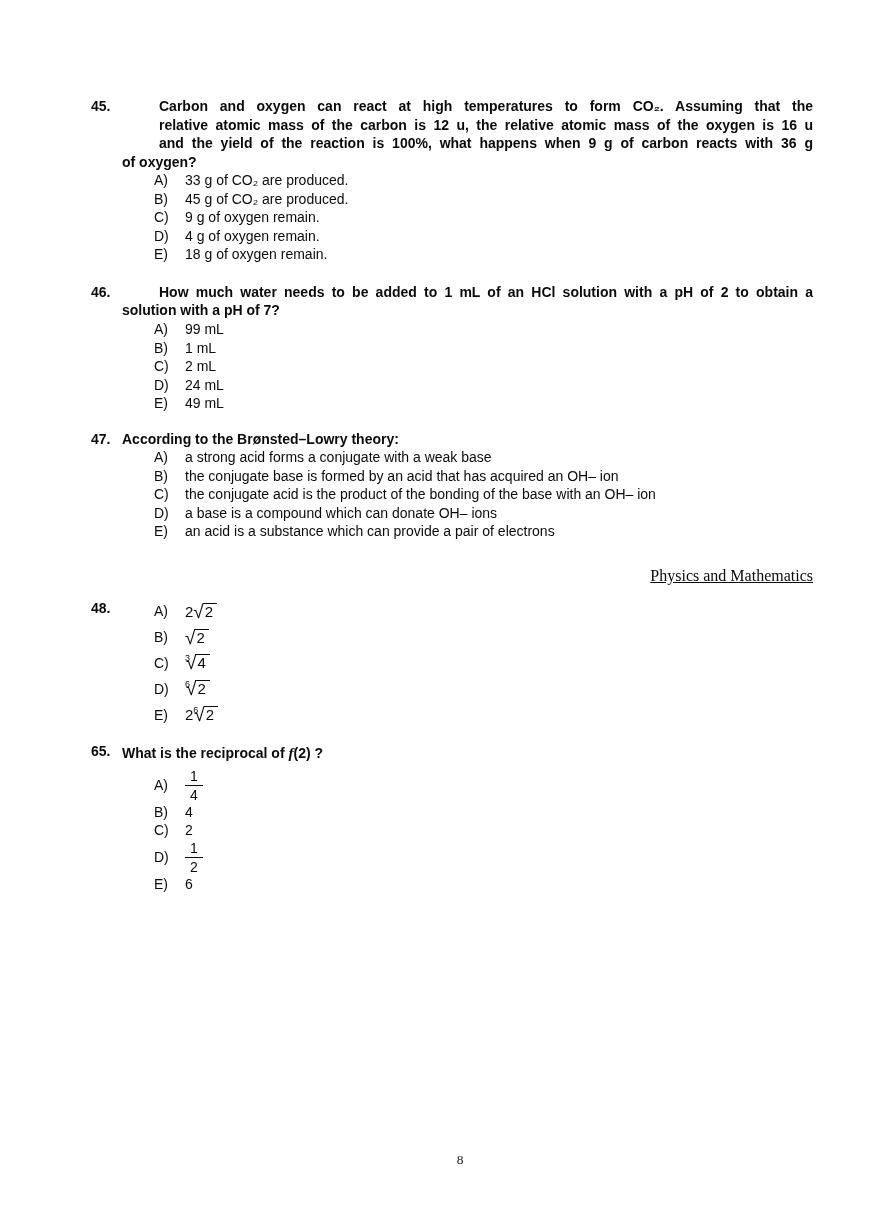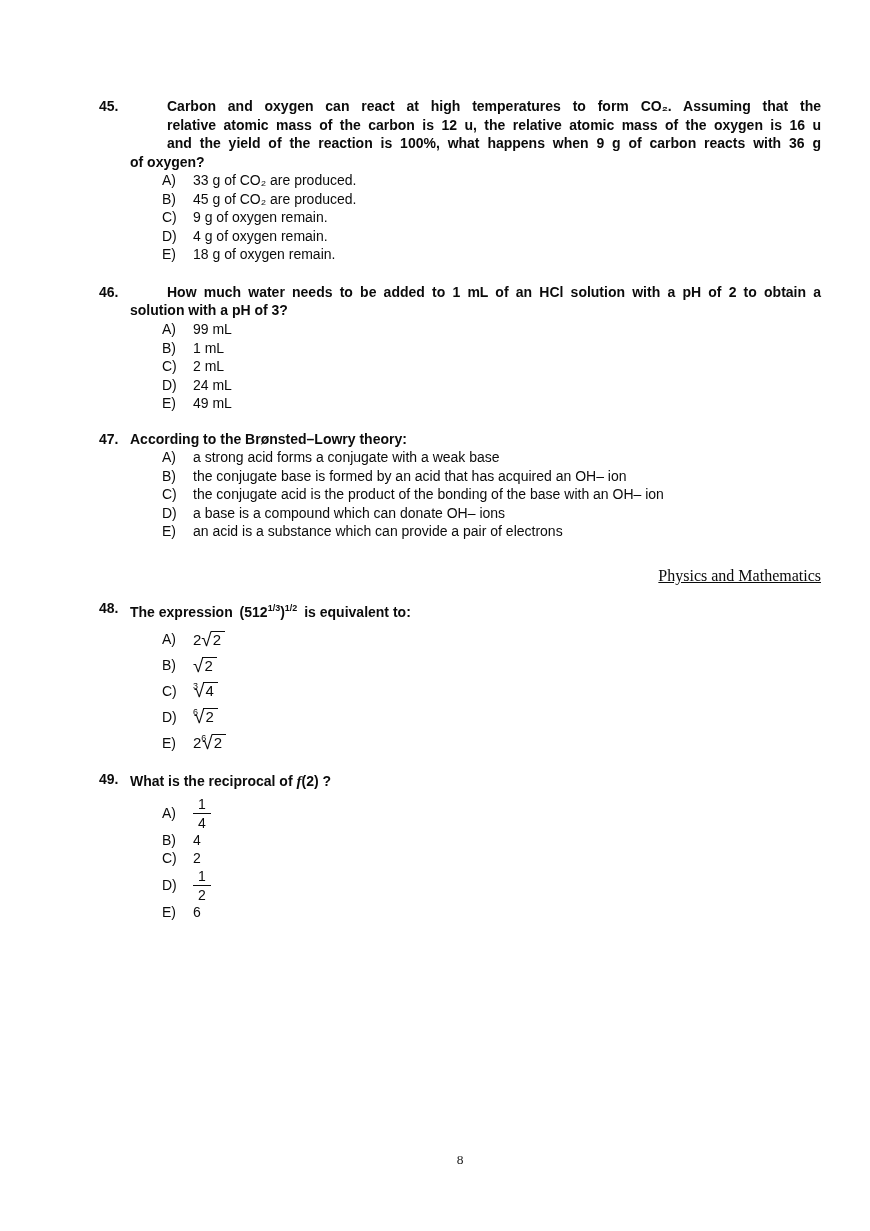--- a/index.html
+++ b/index.html
@@ -8,21 +8,21 @@
     position: relative;
     width: 870px;
     height: 1231px;
     background: #ffffff;
     color: #0b0b0b;
     font-family: "Liberation Sans", "DejaVu Sans", sans-serif;
     overflow: hidden;
   }
   .content {
     position: absolute;
-    left: 99px;
+    left: 91px;
     top: 97px;
     width: 722px;
   }
 
   
   .question { display: flex; margin-bottom: 19px; }
   .qnum {
     flex: 0 0 31px;
     font-weight: 700;
     font-size: 14px;
@@ -142,21 +142,21 @@
             </div>
         </div>
       </div>
     </section>
 
     <section class="question" style="margin-bottom:17px;">
       <span class="qnum">46.</span>
       <div class="qbody">
         <div class="stem">
           <div class="jline">How much water needs to be added to 1 mL of an HCl solution with a pH of 2 to obtain a</div>
-          <div class="lline">solution with a pH of 3?</div>
+          <div class="lline">solution with a pH of 7?</div>
         </div>
         <div class="opts">
           <div class="opt">
               <span class="letter">A)</span>
               <span class="otext">99 mL</span>
             </div>
           <div class="opt">
               <span class="letter">B)</span>
               <span class="otext">1 mL</span>
             </div>
@@ -205,21 +205,20 @@
             </div>
         </div>
       </div>
     </section>
 
     <h2 class="section-header">Physics and Mathematics</h2>
 
     <section class="question" style="margin-bottom:13px;">
       <span class="qnum">48.</span>
       <div class="qbody">
-        <div class="q48stem"><span>The expression </span><span class="mgroup"><span>(512</span><sup>1/3</sup><span>)</span><sup>1/2</sup></span><span> is equivalent to:</span></div>
         <div class="opts">
           <div class="opt mopt">
               <span class="letter">A)</span>
               <span class="mathv"><span class="coeff">2</span><span class="sq">√</span><span class="rcd">2</span></span>
             </div>
           <div class="opt mopt">
               <span class="letter">B)</span>
               <span class="mathv"><span class="sq">√</span><span class="rcd">2</span></span>
             </div>
           <div class="opt mopt">
@@ -232,21 +231,21 @@
             </div>
           <div class="opt mopt">
               <span class="letter">E)</span>
               <span class="mathv"><span class="coeff">2</span><span class="idx">6</span><span class="sq">√</span><span class="rcd">2</span></span>
             </div>
         </div>
       </div>
     </section>
 
     <section class="question">
-      <span class="qnum">49.</span>
+      <span class="qnum">65.</span>
       <div class="qbody">
         <div class="stem2"><span>What is the reciprocal of </span><i class="fvar">f</i><span>(2) ?</span></div>
         <div class="opts q49opts">
           <div class="opt fopt">
               <span class="letter">A)</span>
               <span class="frac">
                 <span class="num">1</span>
                 <span class="den">4</span>
               </span>
             </div>

